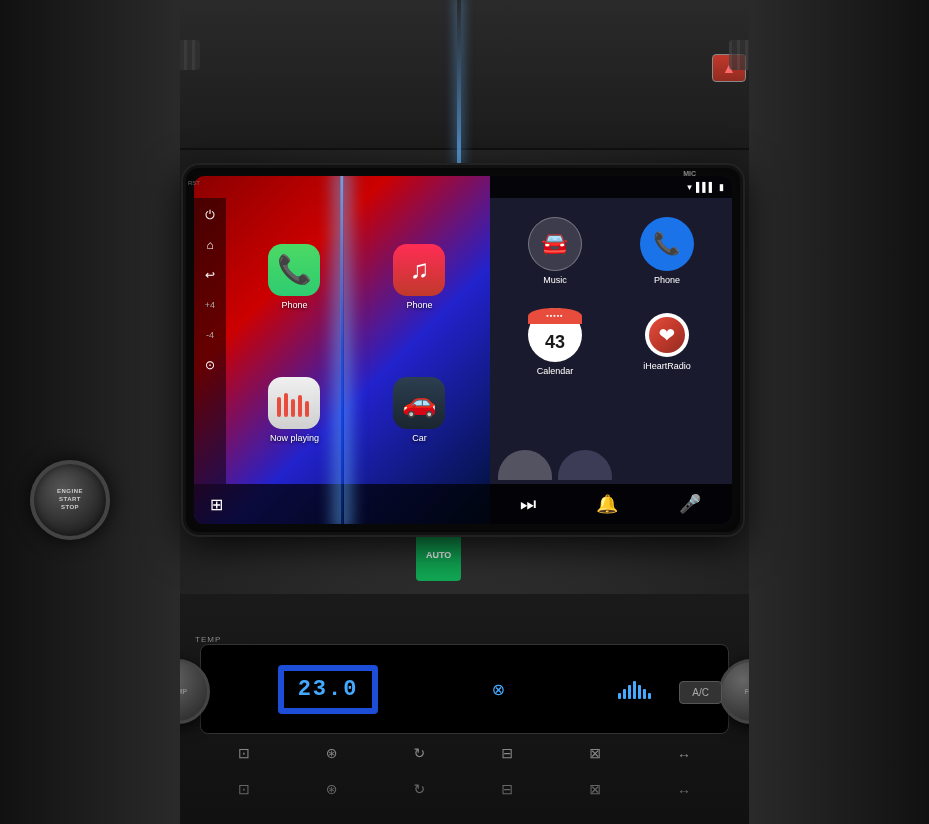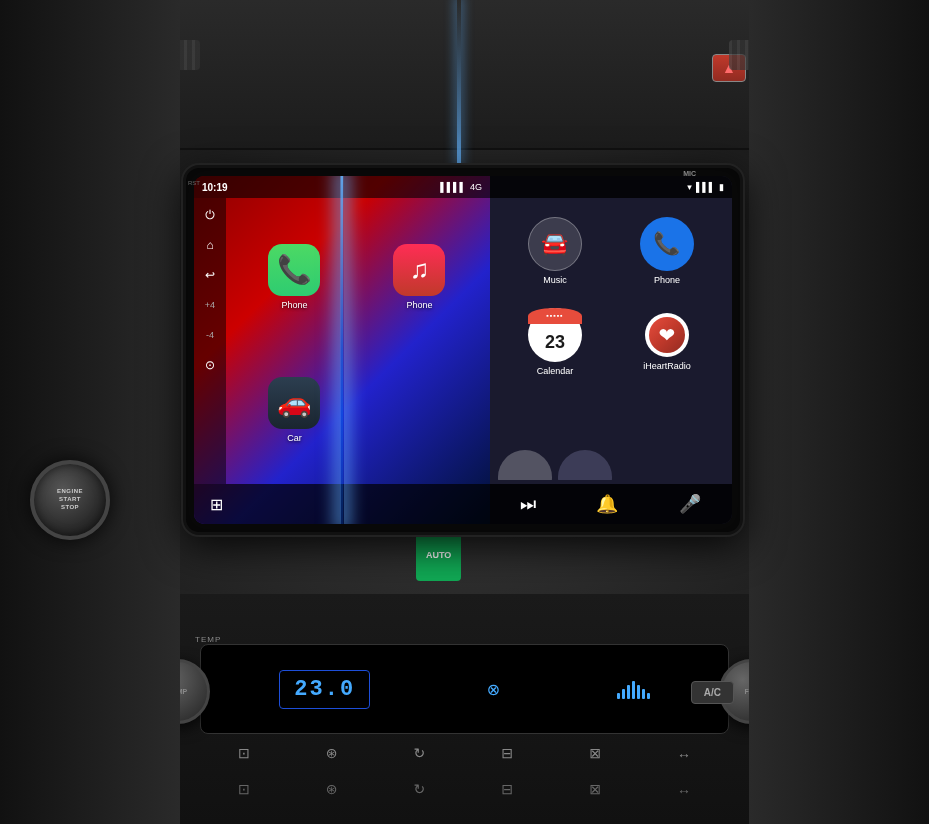--- a/index.html
+++ b/index.html
@@ -510,21 +510,21 @@
       display: flex;
       align-items: center;
       justify-content: space-around;
       padding: 0 20px;
       z-index: 6;
     }
 
     
     .temp-display {
       background: #000;
-      border: 1px solid #1d4ed8;
+      border: 6px solid #1d4ed8;
       padding: 6px 14px;
       border-radius: 4px;
     }
     .temp-value {
       color: #4af;
       font-family: 'Courier New', monospace;
       font-size: 22px;
       font-weight: bold;
       letter-spacing: 2px;
     }
@@ -618,27 +618,27 @@
       color: #888;
       font-size: 8px;
       letter-spacing: 1px;
       z-index: 7;
     }
 
     
     .ac-btn {
       position: absolute;
       bottom: 120px;
-      right: 195px;
+      right: 207px;
       background: #333;
       border-radius: 4px;
       padding: 5px 12px;
       color: #aaa;
       font-size: 10px;
-      font-weight: bold;
+      font-weight: normal;
       border: 1px solid #555;
       z-index: 7;
     }
 
     
     .snowflake-area {
       position: absolute;
       bottom: 145px;
       right: 148px;
       color: #4af;
@@ -700,27 +700,20 @@
 
 <div class="screen-bezel">
   <div class="mic-label">MIC</div>
   <div class="rst-label">RST</div>
 
   <div class="screen">
 
     <div class="carplay-side">
       <div class="carplay-bg"></div>
 
-      <div class="carplay-status">
-        <span class="status-time">10:19</span>
-        <div class="status-icons">
-          <span class="status-icon">▌▌▌▌</span>
-          <span class="status-icon">4G</span>
-        </div>
-      </div>
 
       <div class="carplay-sidebar">
         <div class="sidebar-icon" style="font-size:12px;">⏻</div>
         <div class="sidebar-icon" style="font-size:12px;">⌂</div>
         <div class="sidebar-icon" style="font-size:12px;">↩</div>
         <div class="sidebar-icon" style="font-size:9px; color:#aaa;">+4</div>
         <div class="sidebar-icon" style="font-size:9px; color:#aaa;">-4</div>
         <div class="sidebar-icon" style="font-size:12px;">⊙</div>
       </div>
 
@@ -729,20 +722,32 @@
         <div class="app-icon app-phone">
           <div class="app-icon-img">📞</div>
           <span class="app-label">Phone</span>
         </div>
 
         <div class="app-icon app-music">
           <div class="app-icon-img" style="font-size:26px; color:#fff;">♫</div>
           <span class="app-label">Phone</span>
         </div>
 
+        <div class="app-icon app-nowplaying">
+          <div class="app-icon-img" style="background: linear-gradient(180deg,#f0f0f0,#d0d0d0);">
+            <svg width="38" height="28" viewBox="0 0 38 28">
+              <rect x="2" y="8" width="4" height="20" fill="#e74c3c" rx="2"></rect>
+              <rect x="9" y="4" width="4" height="24" fill="#e74c3c" rx="2"></rect>
+              <rect x="16" y="10" width="4" height="18" fill="#e74c3c" rx="2"></rect>
+              <rect x="23" y="6" width="4" height="22" fill="#e74c3c" rx="2"></rect>
+              <rect x="30" y="12" width="4" height="16" fill="#e74c3c" rx="2"></rect>
+            </svg>
+          </div>
+          <span class="app-label">Now playing</span>
+        </div>
 
         <div class="app-icon app-car">
           <div class="app-icon-img">🚗</div>
           <span class="app-label">Car</span>
         </div>
       </div>
 
       <div class="carplay-bottom">
         <span class="bottom-icon">⊞</span>
       </div>
@@ -768,21 +773,21 @@
         <div class="android-app android-phone">
           <div class="android-icon" style="background:#1a73e8; font-size:22px;">📞</div>
           <span class="android-label">Phone</span>
         </div>
 
         <div class="android-app android-calendar">
           <div class="android-icon" style="background:#fff; font-size:13px; font-weight:bold; color:#e74c3c; flex-direction:column; gap:0; line-height:1.1;">
             <div style="background:#e74c3c; width:100%; height:16px; border-radius: 50% 50% 0 0; display:flex; align-items:center; justify-content:center;">
               <span style="color:#fff; font-size:7px; font-weight:bold; letter-spacing:1px;">▪▪▪▪▪</span>
             </div>
-            <div style="display:flex; align-items:center; justify-content:center; flex:1; color:#1a1a1a; font-size:18px; font-weight:bold;">23</div>
+            <div style="display:flex; align-items:center; justify-content:center; flex:1; color:#1a1a1a; font-size:18px; font-weight:bold;">43</div>
           </div>
           <span class="android-label">Calendar</span>
         </div>
 
         <div class="android-app android-iheart">
           <div class="android-icon iheart-logo">
             <div class="iheart-inner">
               <span style="color:#fff; font-size:20px;">❤</span>
             </div>
           </div>

